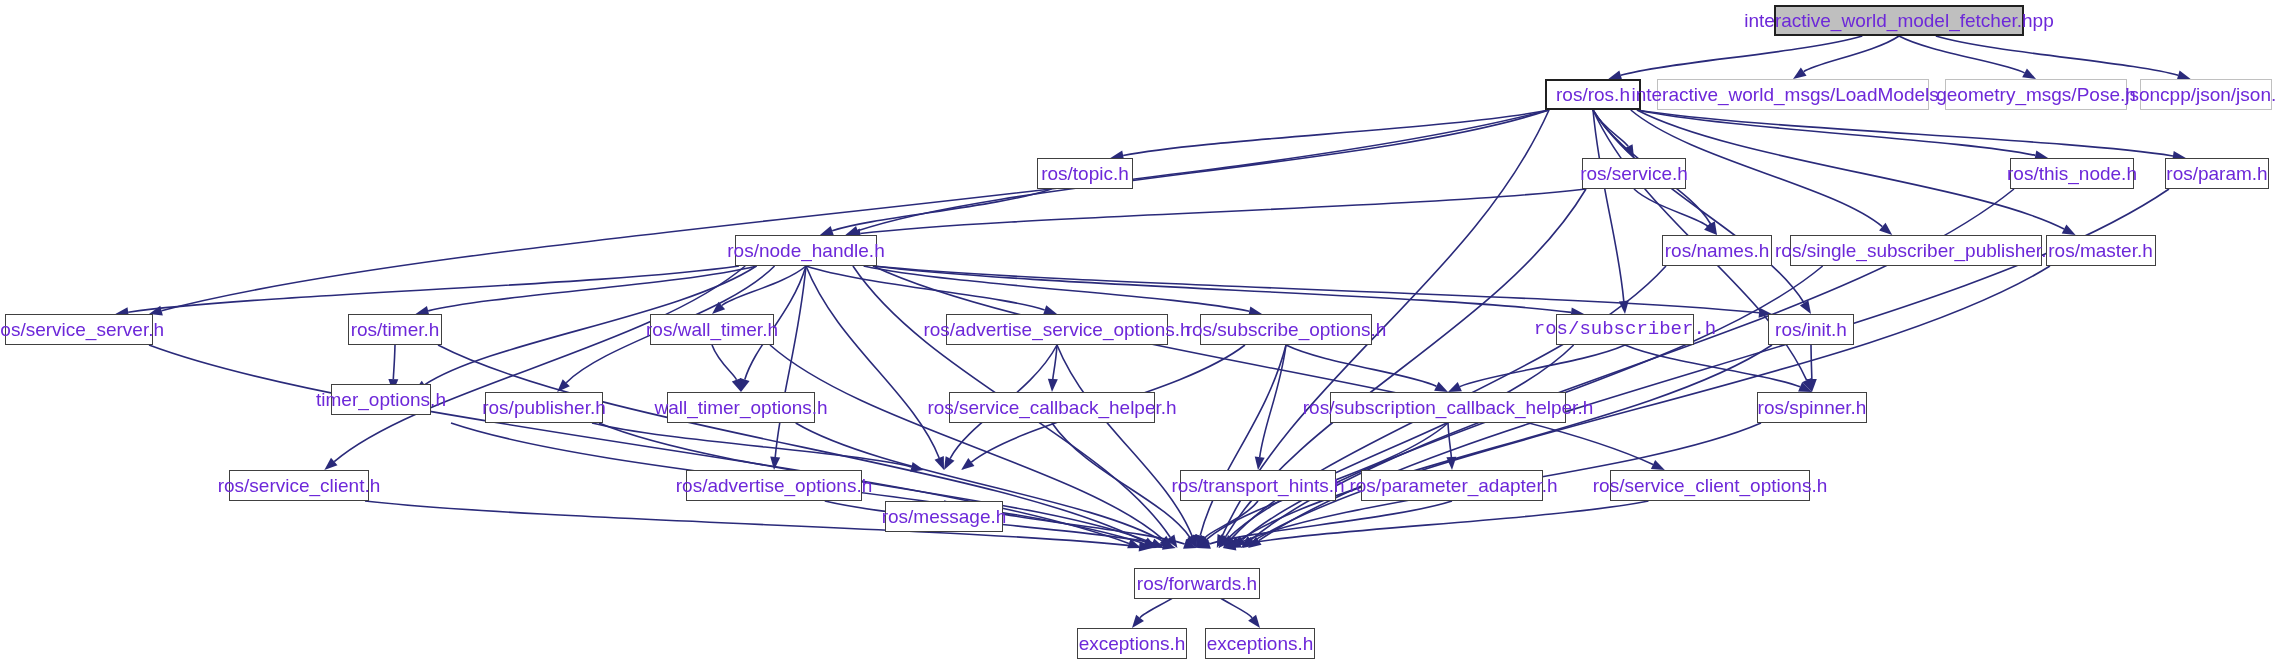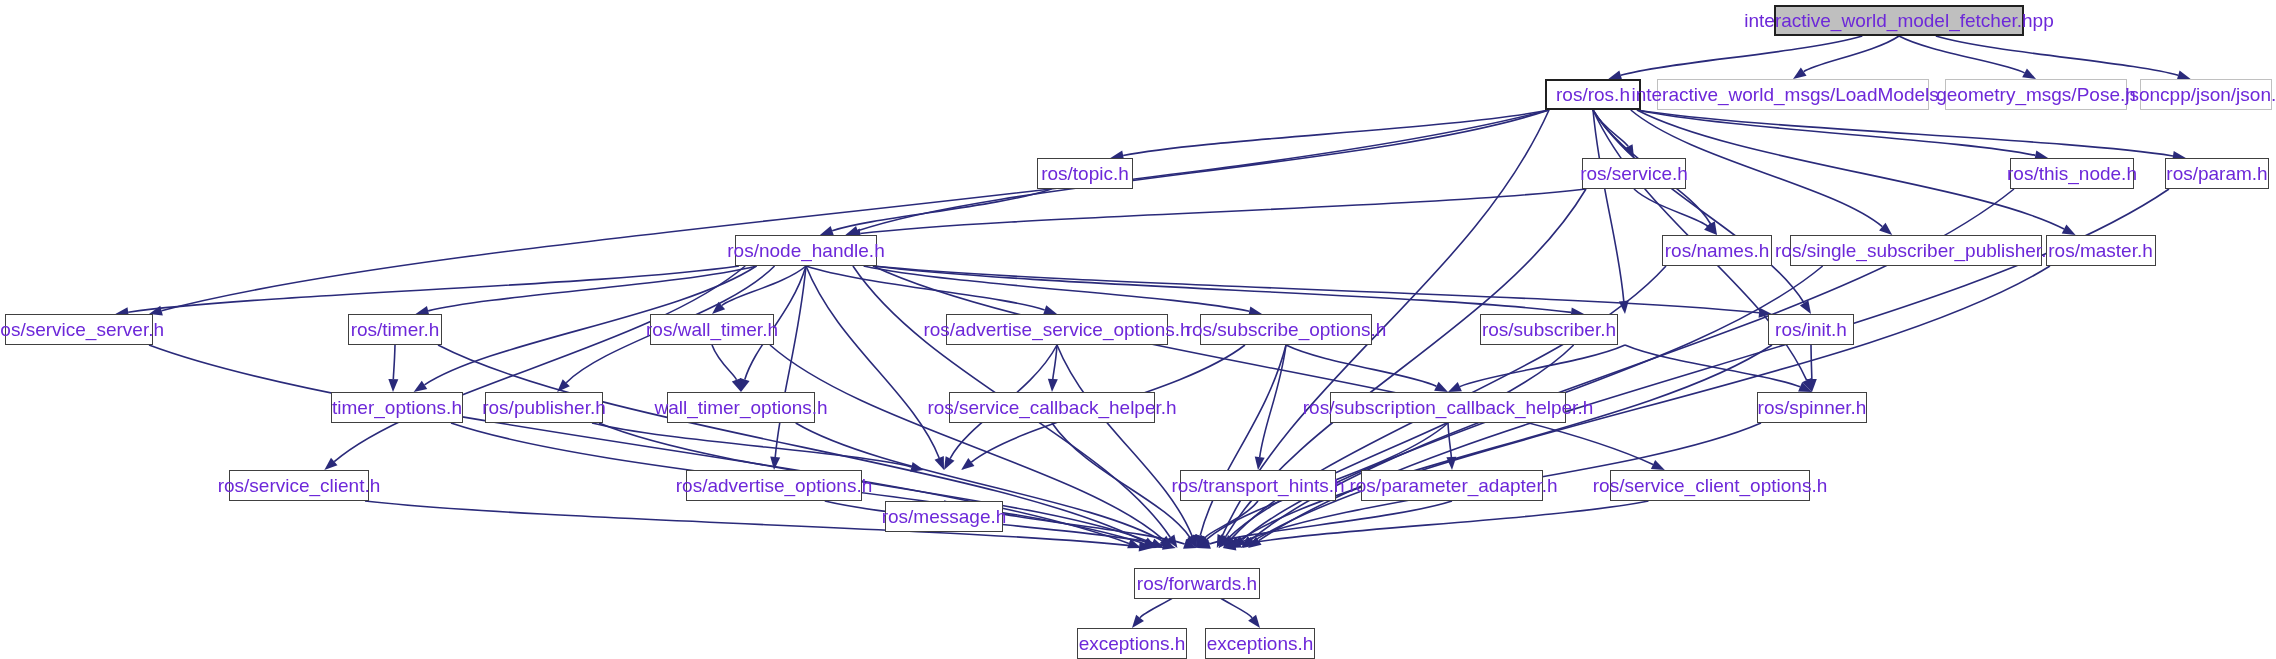--- a/index.html
+++ b/index.html
@@ -223,23 +223,23 @@
       <div class="gnode" style="left: 2165px; top: 158px; width: 104px;">ros/param.h</div>
       <div class="gnode" style="left: 735px; top: 235px; width: 142px;">ros/node_handle.h</div>
       <div class="gnode" style="left: 1662px; top: 235px; width: 110px;">ros/names.h</div>
       <div class="gnode" style="left: 1790px; top: 235px; width: 252px;">ros/single_subscriber_publisher.h</div>
       <div class="gnode" style="left: 2046px; top: 235px; width: 110px; padding-left: 8px;">ros/master.h</div>
       <div class="gnode" style="left: 5px; top: 314px; width: 148px;">ros/service_server.h</div>
       <div class="gnode" style="left: 348px; top: 314px; width: 94px;">ros/timer.h</div>
       <div class="gnode" style="left: 650px; top: 314px; width: 124px;">ros/wall_timer.h</div>
       <div class="gnode" style="left: 946px; top: 314px; width: 222px;">ros/advertise_service_options.h</div>
       <div class="gnode" style="left: 1200px; top: 314px; width: 172px;">ros/subscribe_options.h</div>
-      <div class="gnode" style="left: 1480px; top: 314px; width: 138px;">ros/subscriber.h</div>
+      <div class="gnode" style="left: 1556px; top: 314px; width: 138px; font-family: Liberation Mono, monospace;">ros/subscriber.h</div>
       <div class="gnode" style="left: 1768px; top: 314px; width: 86px;">ros/init.h</div>
-      <div class="gnode" style="left: 331px; top: 392px; width: 132px;">timer_options.h</div>
+      <div class="gnode" style="left: 331px; top: 384px; width: 100px;">timer_options.h</div>
       <div class="gnode" style="left: 485px; top: 392px; width: 118px;">ros/publisher.h</div>
       <div class="gnode" style="left: 667px; top: 392px; width: 148px;">wall_timer_options.h</div>
       <div class="gnode" style="left: 949px; top: 392px; width: 206px;">ros/service_callback_helper.h</div>
       <div class="gnode" style="left: 1330px; top: 392px; width: 236px;">ros/subscription_callback_helper.h</div>
       <div class="gnode" style="left: 1757px; top: 392px; width: 110px;">ros/spinner.h</div>
       <div class="gnode" style="left: 229px; top: 470px; width: 140px;">ros/service_client.h</div>
       <div class="gnode" style="left: 686px; top: 470px; width: 176px;">ros/advertise_options.h</div>
       <div class="gnode" style="left: 885px; top: 470px; width: 118px; margin-top: 31px;">ros/message.h</div>
       <div class="gnode" style="left: 1180px; top: 470px; width: 156px;">ros/transport_hints.h</div>
       <div class="gnode" style="left: 1361px; top: 470px; width: 182px; padding-left: 12px;">ros/parameter_adapter.h</div>

